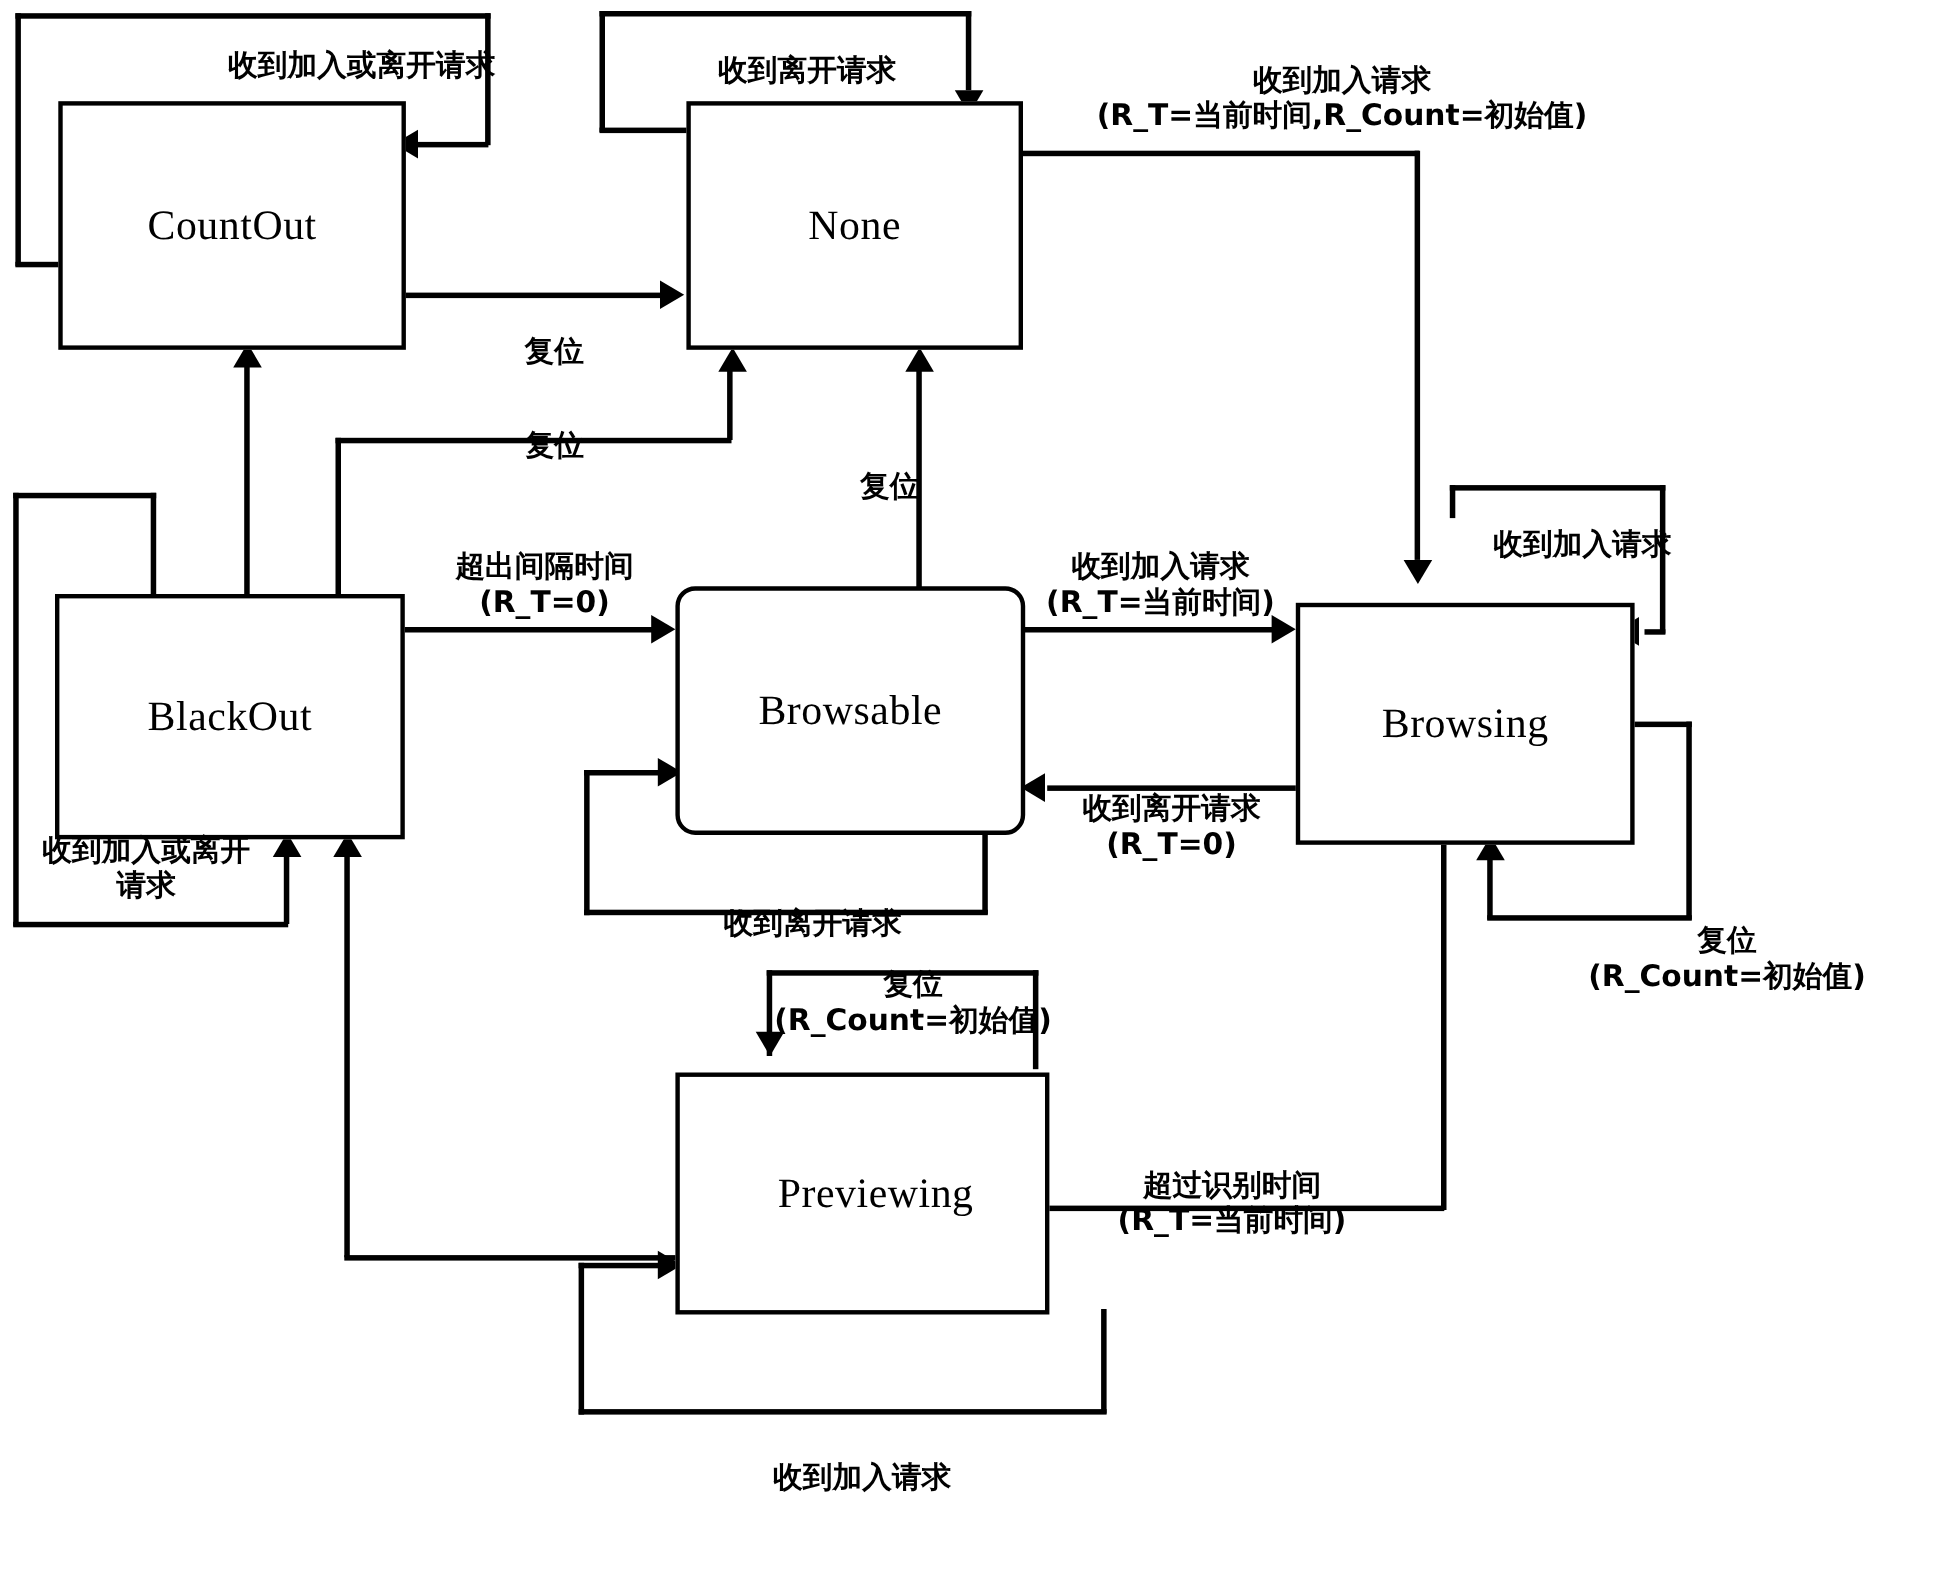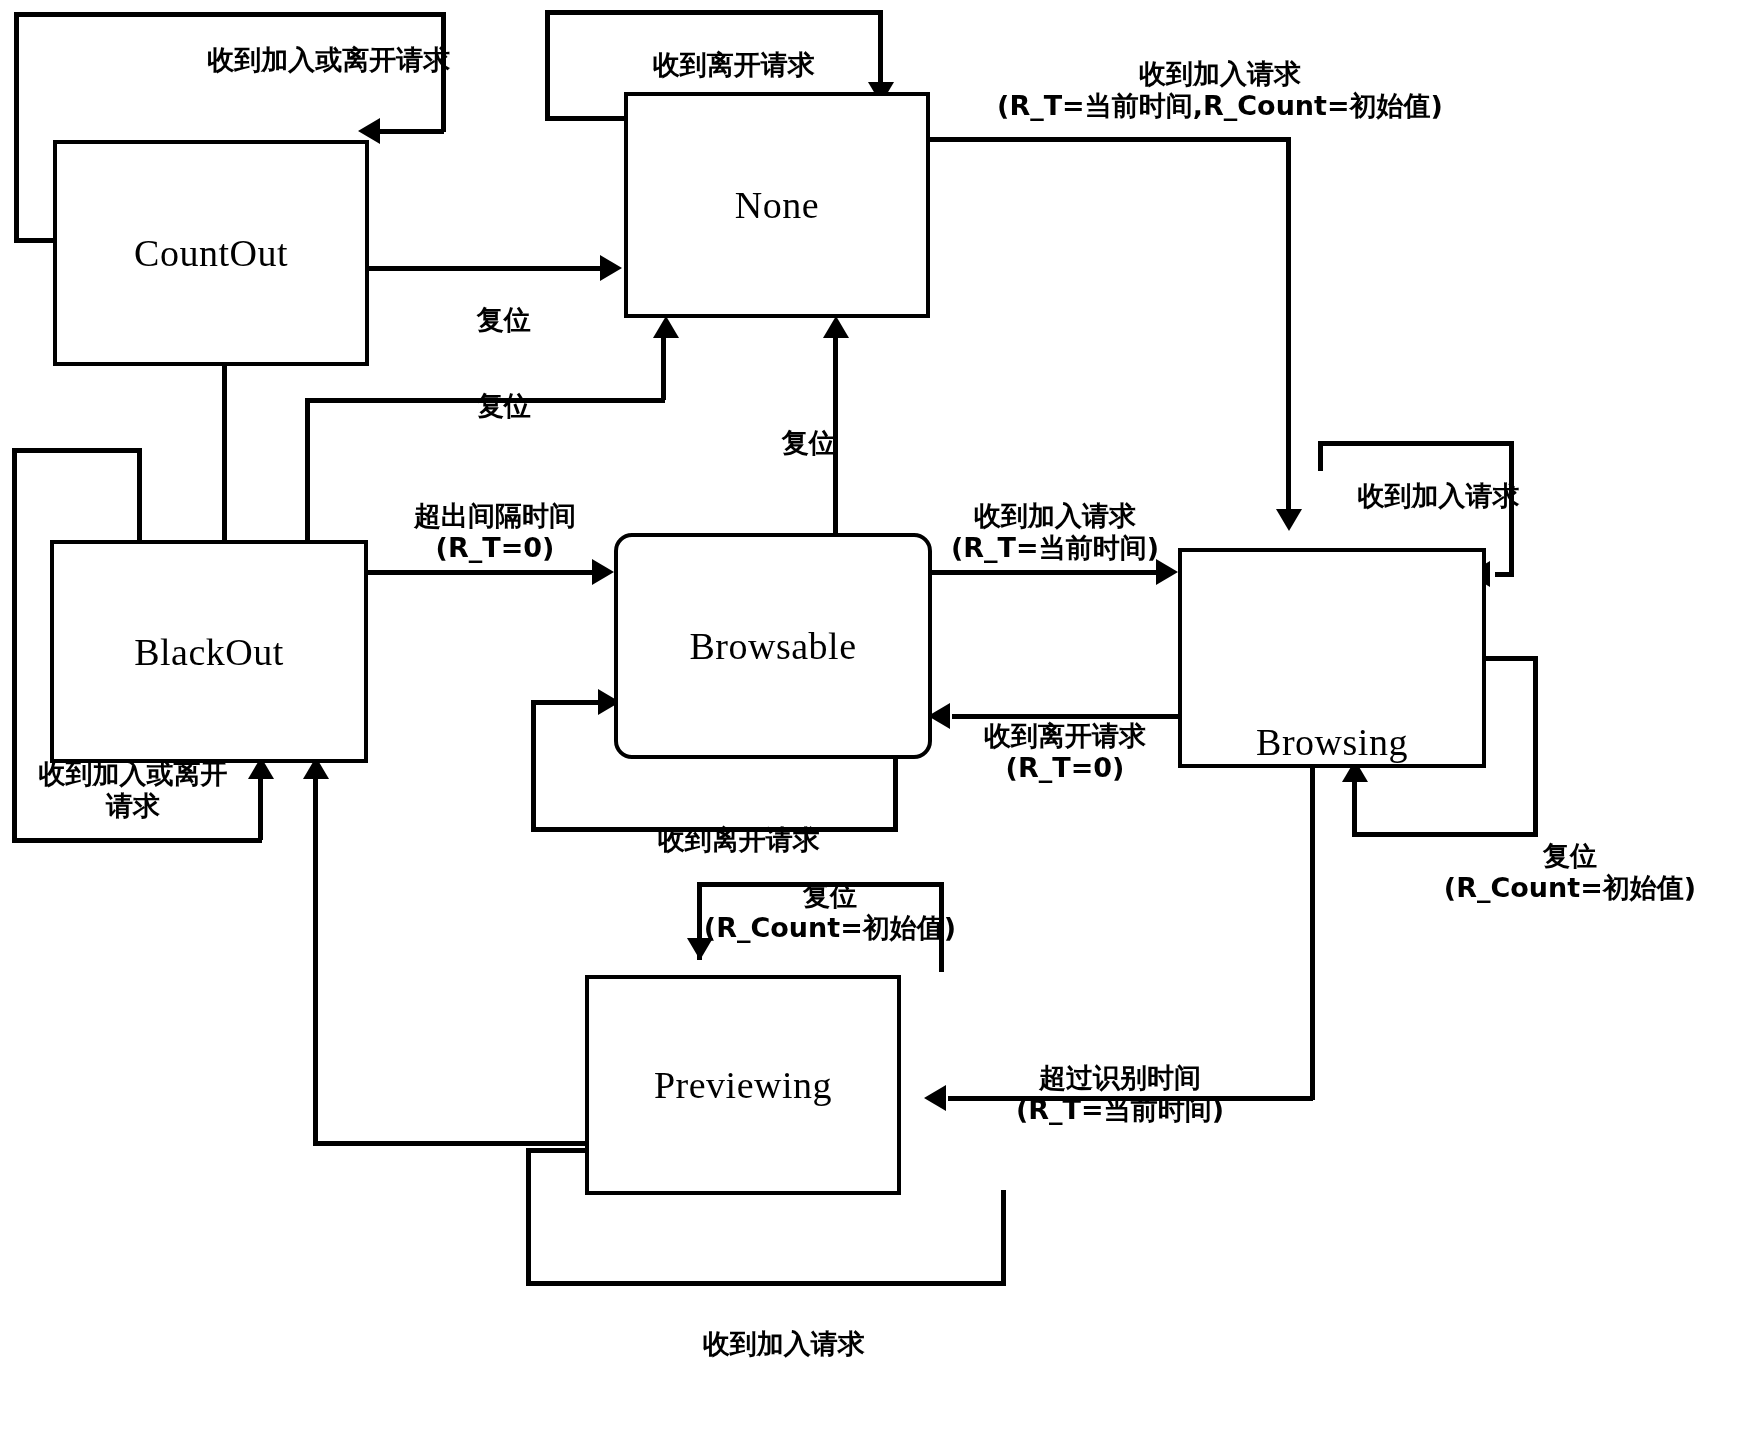--- a/index.html
+++ b/index.html
@@ -43,41 +43,41 @@
     font-weight:600;
   }
   .lbl.center{text-align:center;}
   .lbl.left{text-align:left;}
 </style>
 </head>
 <body>
 
 <div id="stage">
 
-  <div class="state" style="left:53px;  top:92px;  width:308px; height:218px;margin-top:48px;">
+  <div class="state" style="left:53px;  top:92px;  width:308px; height:218px;">
     <span>CountOut</span>
   </div>
 
   <div class="state" style="left:624px; top:92px;  width:298px; height:218px;">
     <span>None</span>
   </div>
 
   <div class="state" style="left:50px;  top:540px; width:310px; height:215px;text-align:center;">
     <span>BlackOut</span>
   </div>
 
   <div class="state" style="left:614px; top:533px; width:310px; height:218px;border-radius:18px;">
     <span>Browsable</span>
   </div>
 
-  <div class="state" style="left:1178px;top:548px; width:300px; height:212px;align-items:flex-end;">
+  <div class="state" style="left:1178px;top:548px; width:300px; height:212px;">
     <span>Browsing</span>
   </div>
 
-  <div class="state" style="left:585px; top:975px; width:308px; height:212px;">
+  <div class="state" style="left:614px; top:975px; width:308px; height:212px;padding-left:24px;">
     <span>Previewing</span>
   </div>
 
   <div class="v" style="left:14px;  top:12px;  height:230px;"></div>
   <div class="h" style="left:14px;  top:12px;  width:432px;"></div>
   <div class="v" style="left:441px; top:12px;  height:120px;"></div>
   <div class="h" style="left:374px; top:129px; width:70px;"></div>
   <div class="h" style="left:14px;  top:238px; width:45px;"></div>
   <div class="arrow left" style="left:358px; top:118px;"></div>
   <div class="lbl center" style="left:65px; top:12px; width:490px;">

